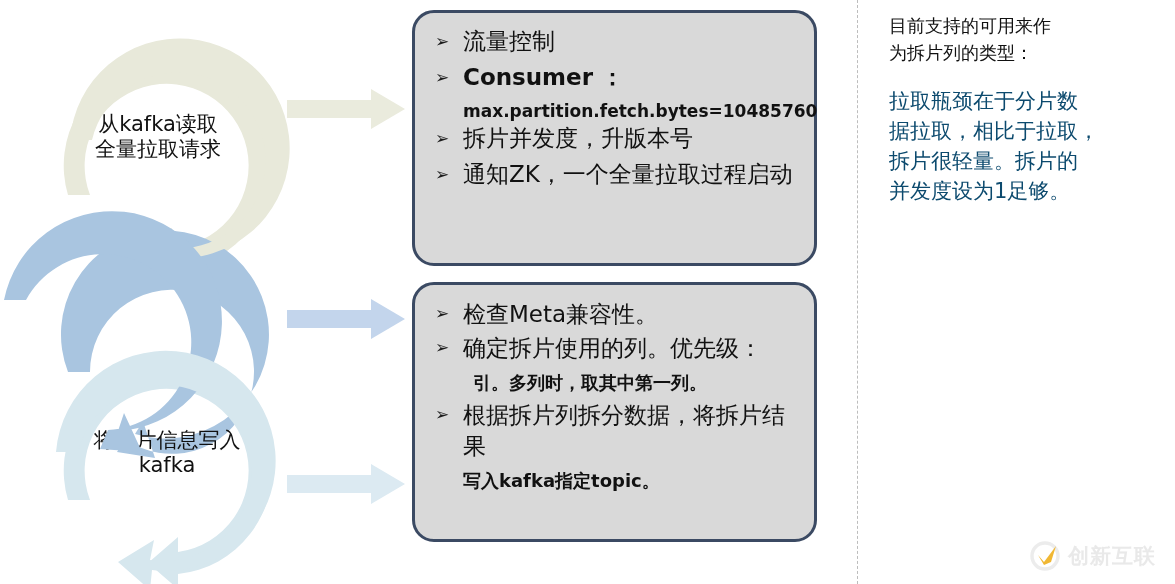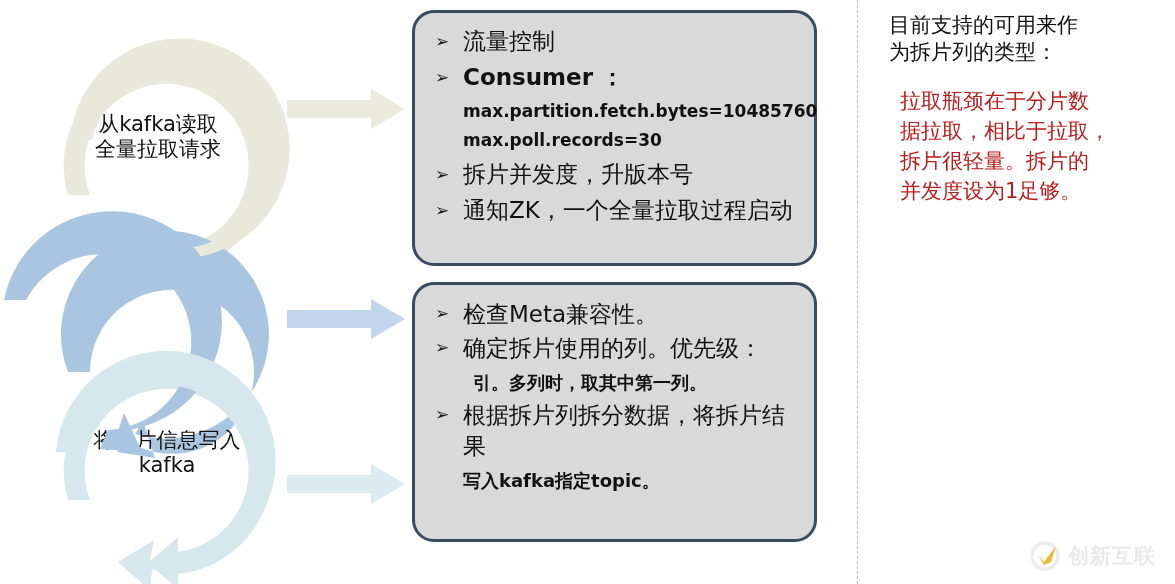--- a/index.html
+++ b/index.html
@@ -115,21 +115,21 @@
   }
 
   
   .right-panel {
     position: absolute;
     left: 889px;
     top: 12px;
     width: 270px;
   }
   .rp-heading {
-    font-size: 21px;
+    font-size: 18px;
     line-height: 27px;
     color: #111111;
     white-space: pre-line;
     margin: 0 0 20px 0;
   }
   .rp-types {
     margin: 0 0 22px 0;
   }
   .rp-type {
     font-size: 20px;
@@ -140,23 +140,23 @@
   .rp-note-title {
     font-size: 21px;
     line-height: 30px;
     font-weight: bold;
     color: #111111;
     margin: 0;
   }
   .rp-note-body {
     font-size: 21px;
     line-height: 30px;
-    color: #b91c1c;
-    white-space: pre-line;
-    margin: 11px;
+    color: #0c4a6e;
+    white-space: pre-line;
+    margin: 0;
   }
 
   
   .watermark {
     position: absolute;
     left: 1029px;
     top: 537px;
     width: 138px;
     height: 38px;
     display: flex;
@@ -270,21 +270,20 @@
   <div class="detail-box" id="detail-box-0">
     <div class="bullet-row">
       <span class="bullet-glyph">➢</span>
       <span class="bullet-text cjk">流量控制</span>
     </div>
     <div class="bullet-row">
       <span class="bullet-glyph">➢</span>
       <span class="bullet-text">Consumer ：</span>
     </div>
     <div class="sub-line">max.partition.fetch.bytes=10485760</div>
-    <div class="sub-line" style="margin-bottom:7px">max.poll.records=30</div>
     <div class="bullet-row">
       <span class="bullet-glyph">➢</span>
       <span class="bullet-text cjk">拆片并发度，升版本号</span>
     </div>
     <div class="bullet-row">
       <span class="bullet-glyph">➢</span>
       <span class="bullet-text cjk">通知ZK，一个全量拉取过程启动</span>
     </div>
   </div>
 

